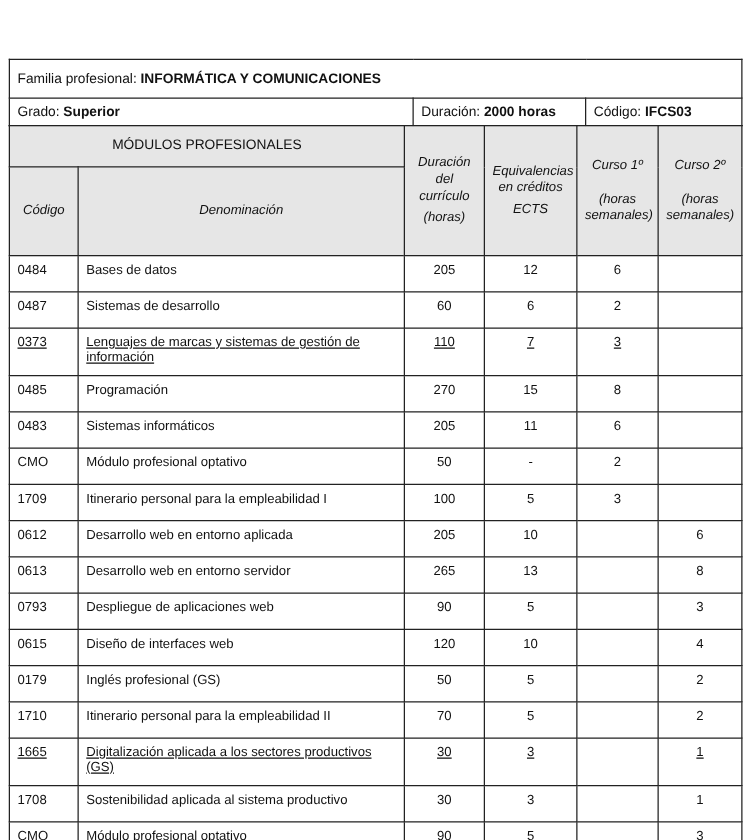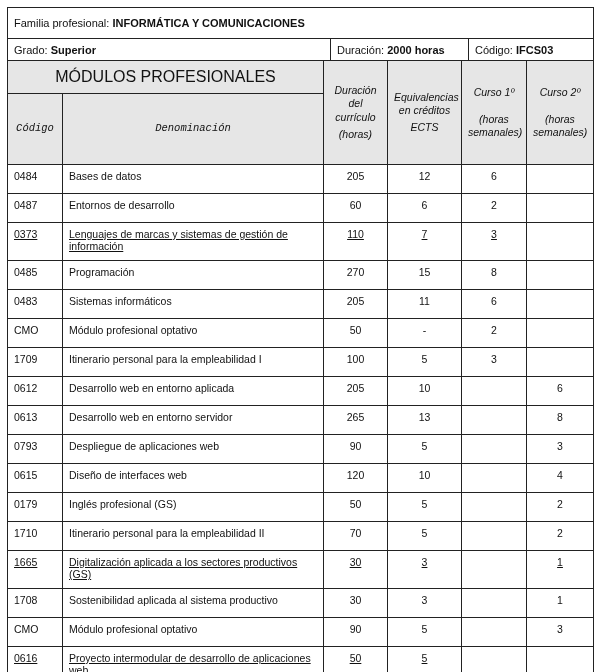--- a/index.html
+++ b/index.html
@@ -1,24 +1,24 @@
 <!DOCTYPE html>
 <html><head>
 <meta charset="utf-8">
 <style>
   html, body { margin:0; padding:0; background:#ffffff; }
   body { width:600px; height:672px; position:relative; font-family:"Liberation Sans", sans-serif; color:#111; }
   .wrap { position:absolute; left:7px; top:7px; width:586px; }
-  table { border-collapse:collapse; width:586px; table-layout:fixed; font-size:10.5px; }
+  table { border-collapse:collapse; width:586px; table-layout:fixed; font-size:10.5px;margin-top:40px; }
   td { border:1px solid #222; padding:0 6px; vertical-align:middle; }
   .info td { height:21px; font-size:11px; }
   .info tr:first-child td { height:30px; }
   .hdr td { background:#e6e6e6; text-align:center; font-style:italic; font-size:10.5px; line-height:1.25; }
-  .hdr .modhead { font-style:normal; font-size:16px; height:32px; }
-  .hdr .sub { height:70px;font-family:Liberation Mono, monospace; }
+  .hdr .modhead { font-style:normal; font-size:11px; height:32px; }
+  .hdr .sub { height:70px; }
   .row td { height:23px; vertical-align:top; padding-top:5px; }
   .row.tall td { height:32px;text-decoration:underline; }
   .c { text-align:center; }
   b { font-weight:bold; }
 </style>
 </head>
 <body>
 
 <div class="wrap">
   <table class="info">
@@ -82,21 +82,21 @@
         <tr class="row">
           <td>0484</td>
           <td>Bases de datos</td>
           <td class="c">205</td>
           <td class="c">12</td>
           <td class="c">6</td>
           <td class="c"></td>
         </tr>
         <tr class="row">
           <td>0487</td>
-          <td>Entornos de desarrollo</td>
+          <td>Sistemas de desarrollo</td>
           <td class="c">60</td>
           <td class="c">6</td>
           <td class="c">2</td>
           <td class="c"></td>
         </tr>
         <tr class="row tall">
           <td>0373</td>
           <td>Lenguajes de marcas y sistemas de gestión de información</td>
           <td class="c">110</td>
           <td class="c">7</td>

